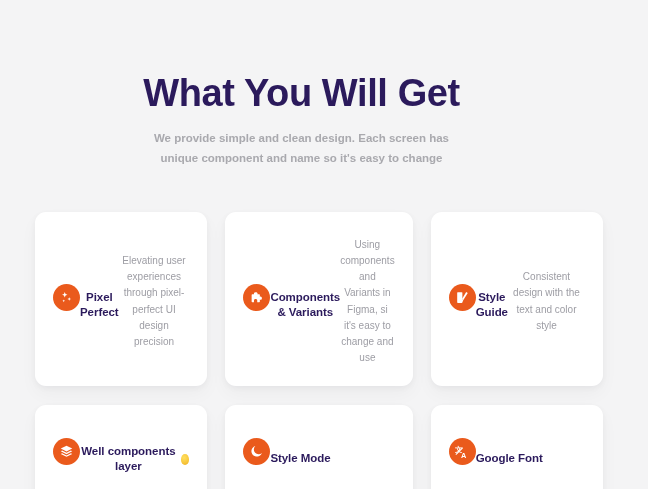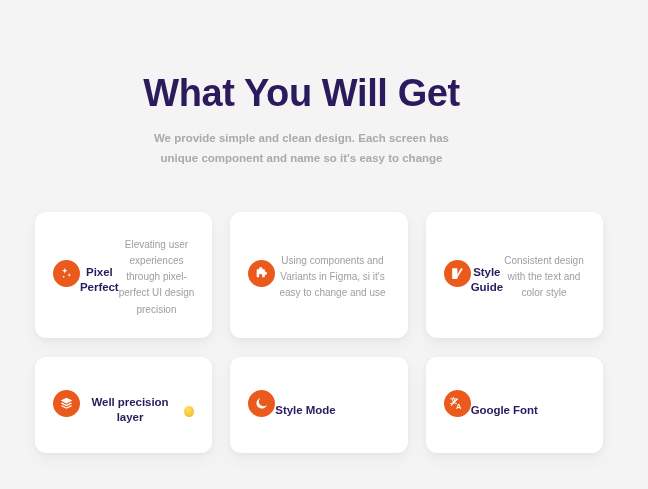--- a/index.html
+++ b/index.html
@@ -132,20 +132,23 @@
       </div>
       <div class="card-desc">Elevating user experiences through pixel-perfect UI design precision</div>
     </div>
 
     <div class="card">
       <div class="icon-badge">
         <svg width="14" height="14" viewBox="0 0 24 24" fill="#ffffff" aria-hidden="true">
           <path d="M10.2 2.2c1.55 0 2.8 1.05 2.8 2.35 0 .42-.13.8-.33 1.15h3.13c.62 0 1.1.48 1.1 1.1v3.13c.35-.2.73-.33 1.15-.33 1.3 0 2.35 1.25 2.35 2.8s-1.05 2.8-2.35 2.8c-.42 0-.8-.13-1.15-.33v3.13c0 .62-.48 1.1-1.1 1.1h-3.4v-2.86c0-1.3-1.25-2.35-2.8-2.35s-2.8 1.05-2.8 2.35v2.86h-2.9c-.62 0-1.1-.48-1.1-1.1V6.8c0-.62.48-1.1 1.1-1.1h3.13c-.2-.35-.33-.73-.33-1.15 0-1.3 1.25-2.35 2.8-2.35z"></path>
         </svg>
       </div>
+      <div class="card-title">
+        <span>Components &amp; Variants</span>
+      </div>
       <div class="card-desc">Using components and Variants in Figma, si it's easy to change and use</div>
     </div>
 
     <div class="card">
       <div class="icon-badge">
         <svg width="15" height="15" viewBox="0 0 24 24" aria-hidden="true">
           <path d="M4.6 3.4h6.1c.62 0 1.1.5 1.1 1.12v14.96c0 .62-.48 1.12-1.1 1.12H4.6c-.62 0-1.1-.5-1.1-1.12V4.52c0-.62.48-1.12 1.1-1.12z" fill="#ffffff"></path>
           <path d="M17.9 3.3l2.5 1.55-7.0 11.3-2.5-1.55z" fill="#ffffff"></path>
           <path d="M10.9 14.6l2.5 1.55-2.0 3.35-.8-.5z" fill="#ffffff"></path>
         </svg>
@@ -158,21 +161,21 @@
 
     <div class="card">
       <div class="icon-badge">
         <svg width="15" height="15" viewBox="0 0 24 24" fill="#ffffff" aria-hidden="true">
           <path d="M12 2.6l9.2 4.6-9.2 4.6L2.8 7.2z"></path>
           <path d="M12 14.0l-7.0-3.5-2.2 1.1L12 16.2l9.2-4.6-2.2-1.1z"></path>
           <path d="M12 18.3l-7.0-3.5-2.2 1.1L12 20.5l9.2-4.6-2.2-1.1z"></path>
         </svg>
       </div>
       <div class="card-title">
-        <span>Well precision layer</span>
+        <span>Well components layer</span>
         <span class="emoji-dot"></span>
       </div>
     </div>
 
     <div class="card">
       <div class="icon-badge">
         <svg width="15" height="15" viewBox="0 0 24 24" fill="#ffffff" aria-hidden="true">
           <path d="M20.6 14.4A8.6 8.6 0 1 1 10.1 3.3a6.9 6.9 0 0 0 10.5 11.1z"></path>
         </svg>
       </div>

